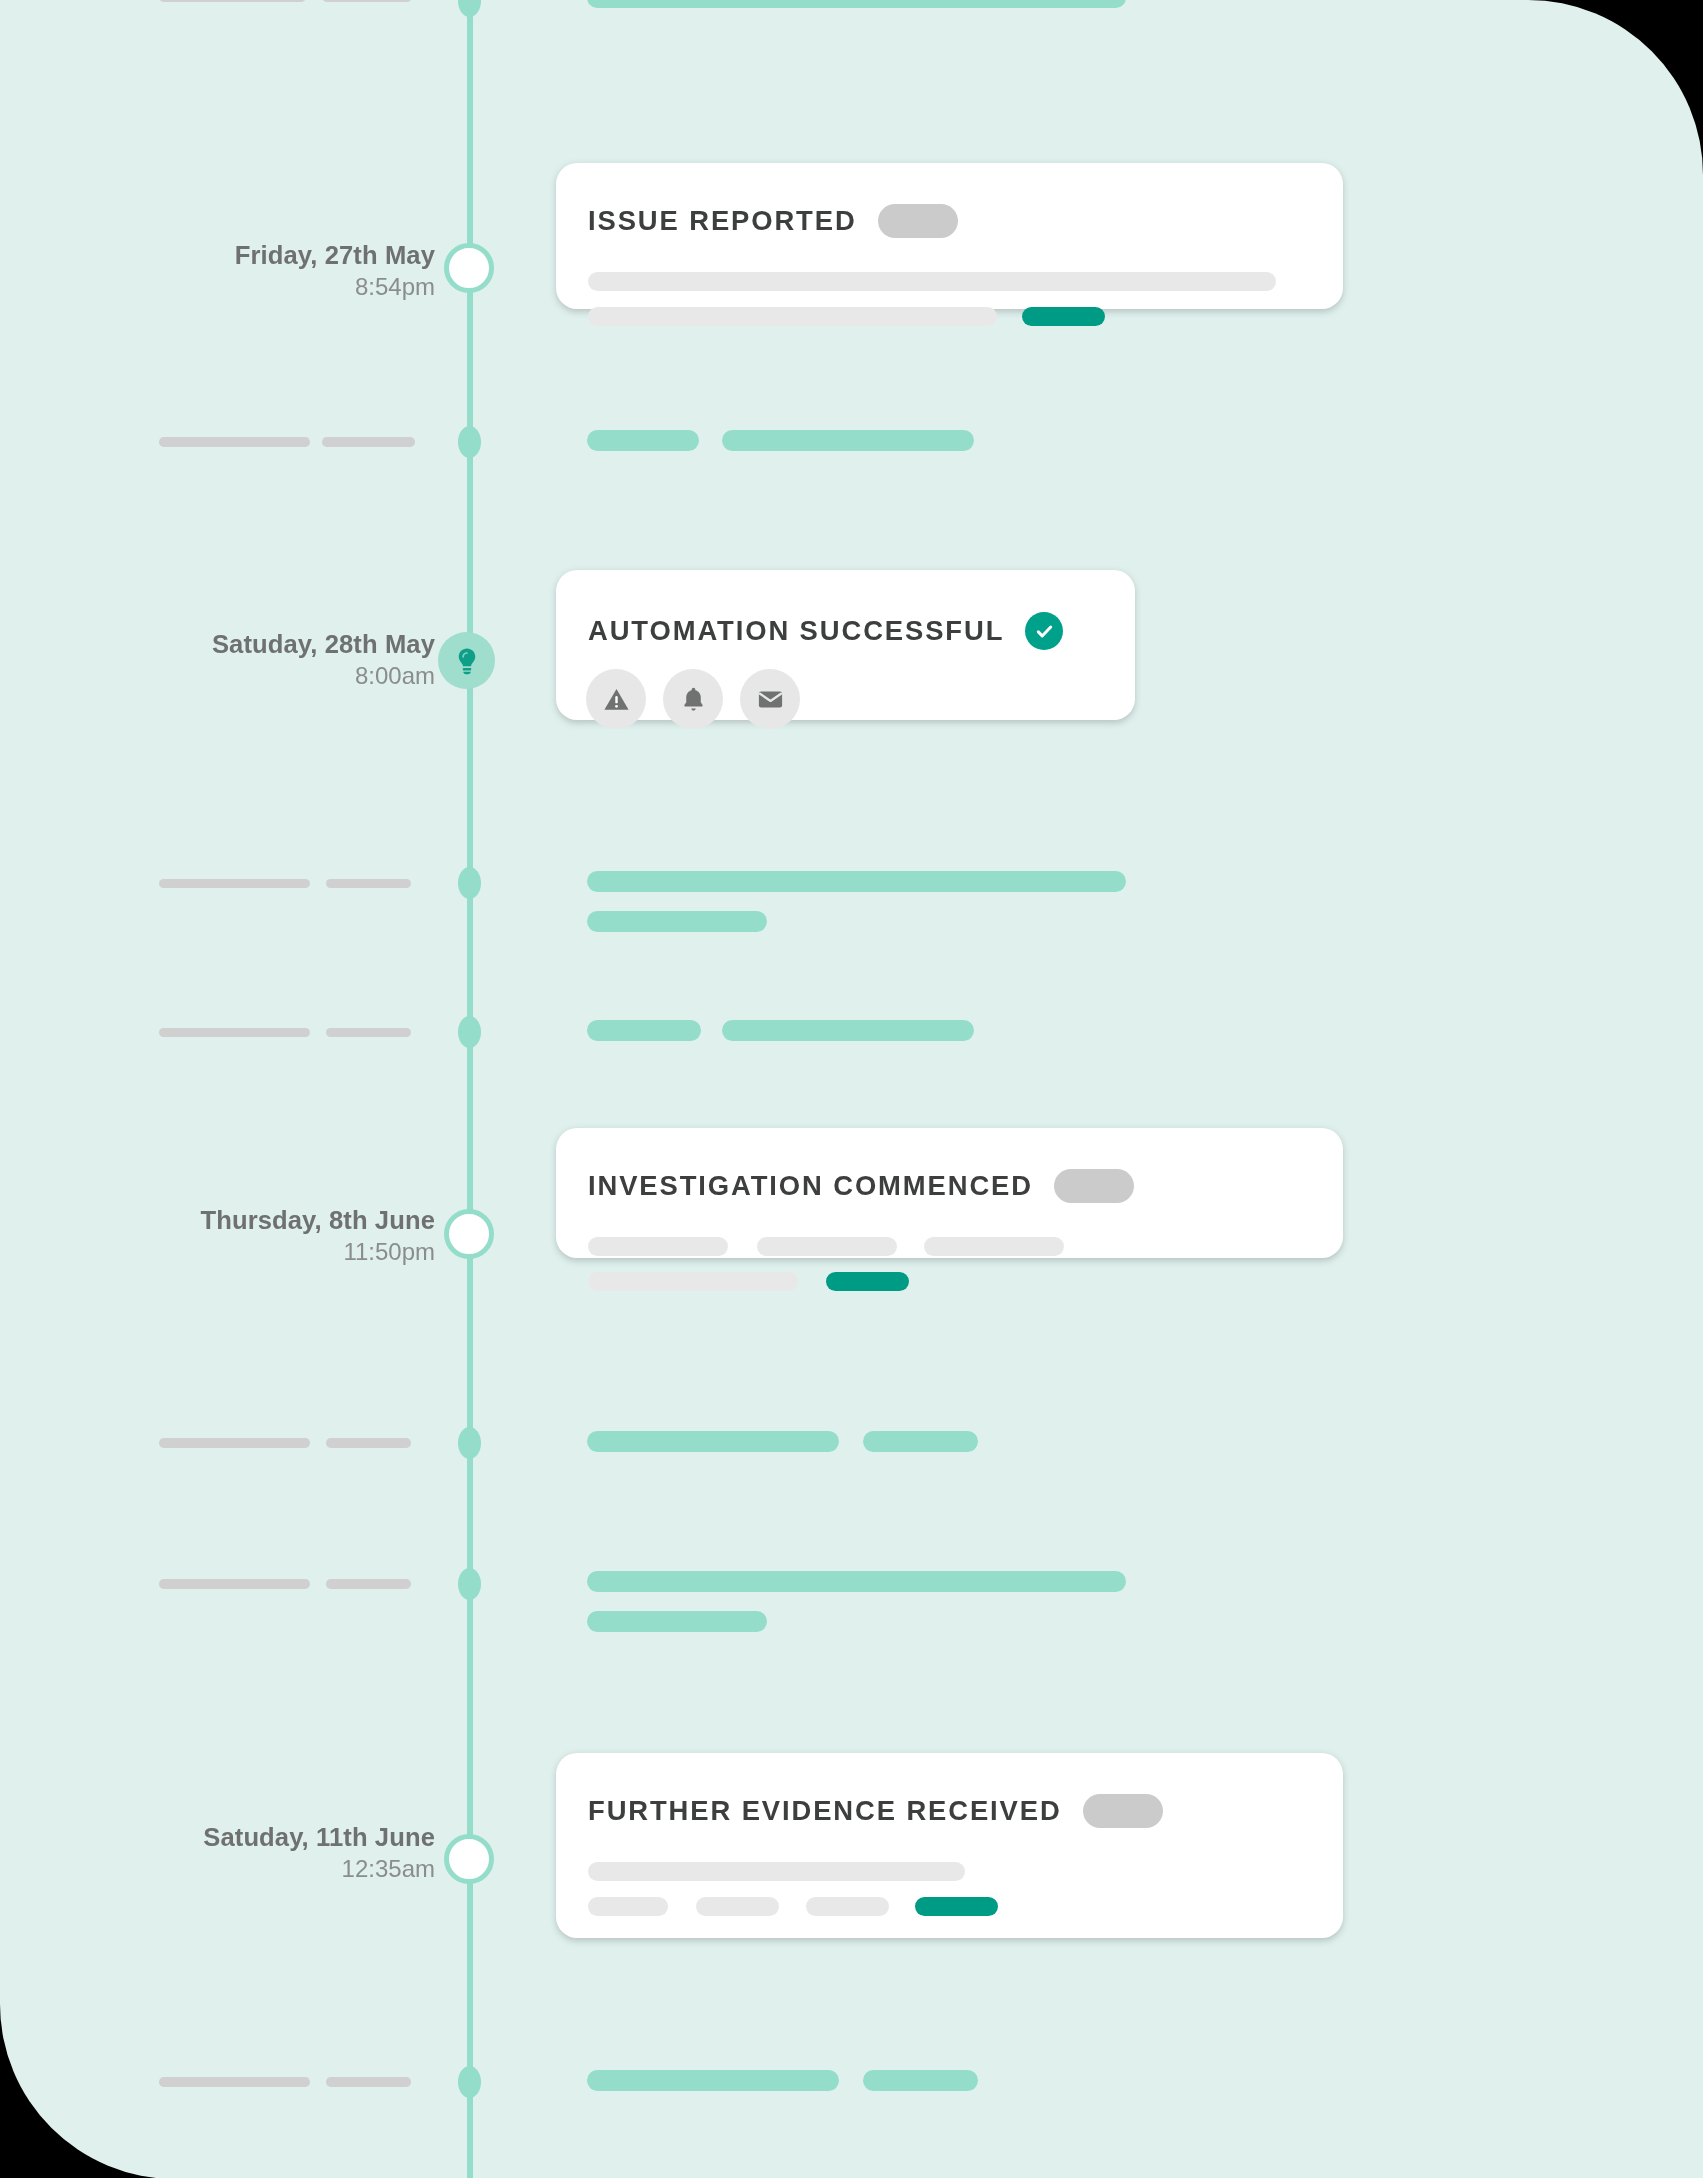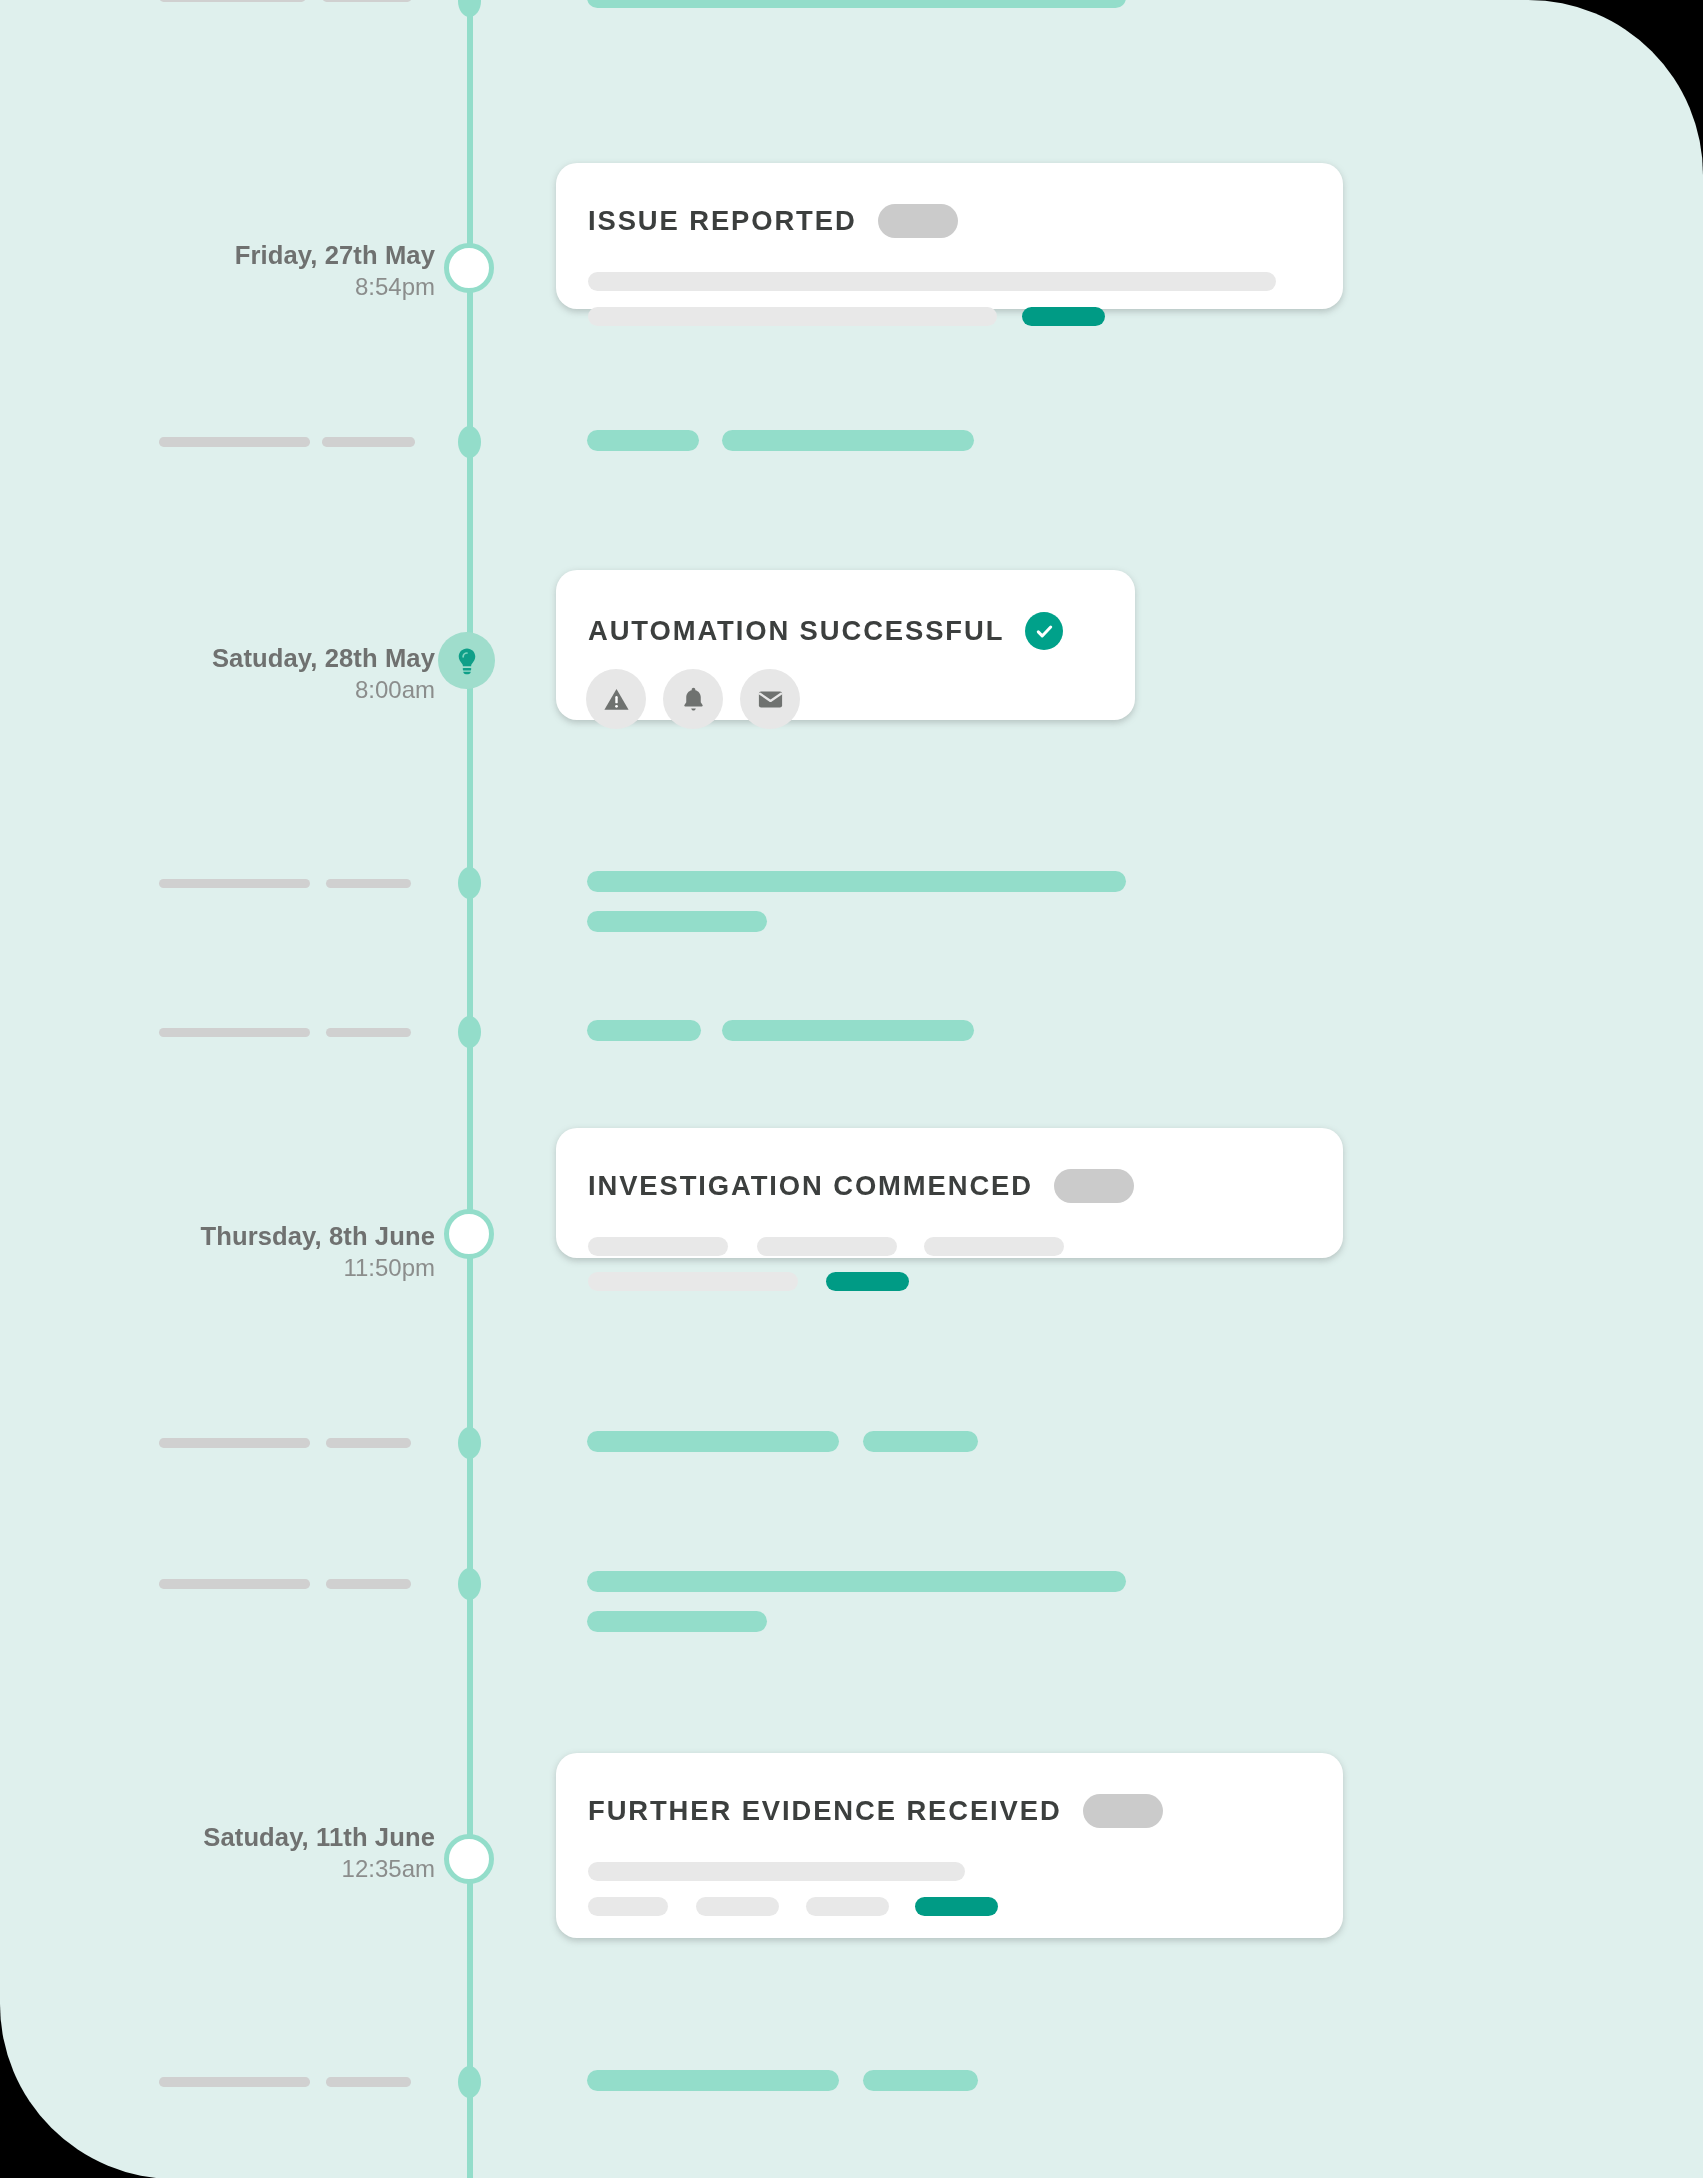--- a/index.html
+++ b/index.html
@@ -230,21 +230,21 @@
 
       <div class="row" style="top:437px;">
         <div class="sk-left" style="left:159px; top:0px; width:151px;"></div>
         <div class="sk-left" style="left:322px; top:0px; width:93px;"></div>
         <div class="marker-small" style="top:-11.4px;"></div>
         <div class="sk-right" style="left:587px; top:-6.6px; width:112px;"></div>
         <div class="sk-right" style="left:722px; top:-6.6px; width:252px;"></div>
       </div>
 
       <div class="row" style="top:570px;">
-        <div class="date-block" style="top:72px;">
+        <div class="date-block" style="top:58px;">
           <div class="date-line">Satuday, 28th May</div>
           <div class="time-line">8:00am</div>
         </div>
 
         <div class="marker-bulb" style="top:62px;">
           <svg width="32" height="32" viewBox="0 0 24 24">
             <path d="M12 2.6c-3.5 0-6.2 2.7-6.2 6.1 0 2.2 1.1 3.8 2.2 5 .6.7.9 1.2.9 1.9v.4h6.2v-.4c0-.7.3-1.2.9-1.9 1.1-1.2 2.2-2.8 2.2-5 0-3.4-2.7-6.1-6.2-6.1z" fill="#0f9f88"></path>
             <rect x="8.9" y="17.2" width="6.2" height="1.9" rx="0.5" fill="#0f9f88"></rect>
             <path d="M9.2 20.1h5.6c0 1.1-.9 1.9-2 1.9h-1.6c-1.1 0-2-.8-2-1.9z" fill="#0f9f88"></path>
             <path d="M9.1 8.9c0-1.6 1.3-2.9 2.9-2.9" fill="none" stroke="#7fd4bf" stroke-width="1.3" stroke-linecap="round"></path>
@@ -295,21 +295,21 @@
 
       <div class="row" style="top:1020px;">
         <div class="sk-left" style="left:159px; top:7.6px; width:151px;"></div>
         <div class="sk-left" style="left:326px; top:7.6px; width:85px;"></div>
         <div class="marker-small" style="top:-3.8px;"></div>
         <div class="sk-right" style="left:587px; top:0px; width:114px;"></div>
         <div class="sk-right" style="left:722px; top:0px; width:252px;"></div>
       </div>
 
       <div class="row" style="top:1128px;">
-        <div class="date-block" style="top:76px;margin-top:16px;">
+        <div class="date-block" style="top:76px;">
           <div class="date-line">Thursday, 8th June</div>
           <div class="time-line">11:50pm</div>
         </div>
 
         <div class="marker-big" style="top:81px;"></div>
 
         <div class="card" style="top:0px; width:787px; height:130px;">
           <div class="card-title-row" style="position:absolute; left:32px; top:41px;">
             <div class="card-title">INVESTIGATION COMMENCED</div>
             <div class="title-chip"></div>

